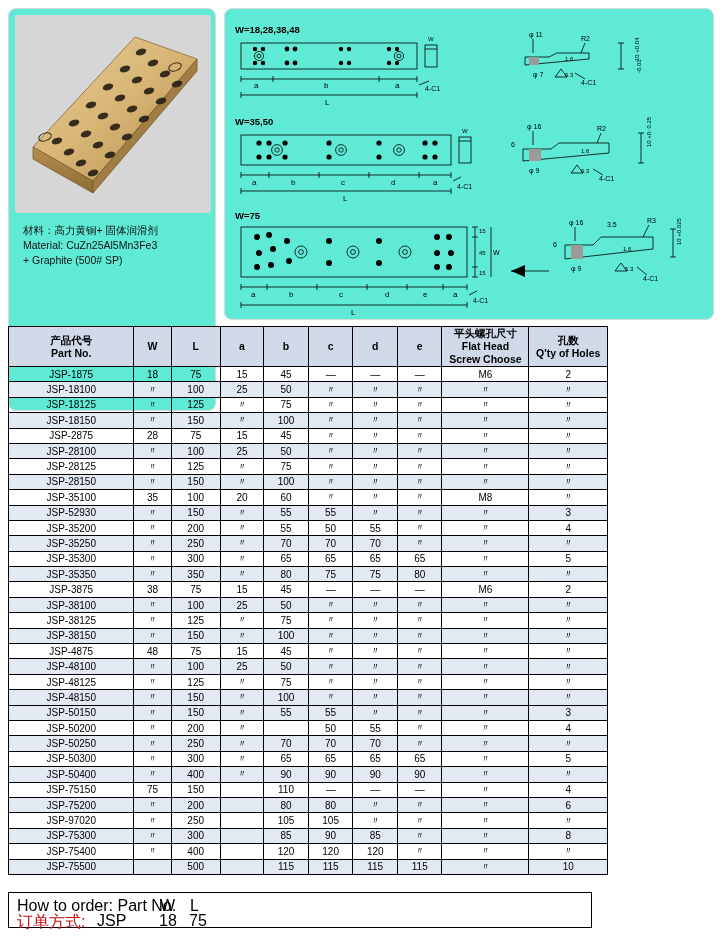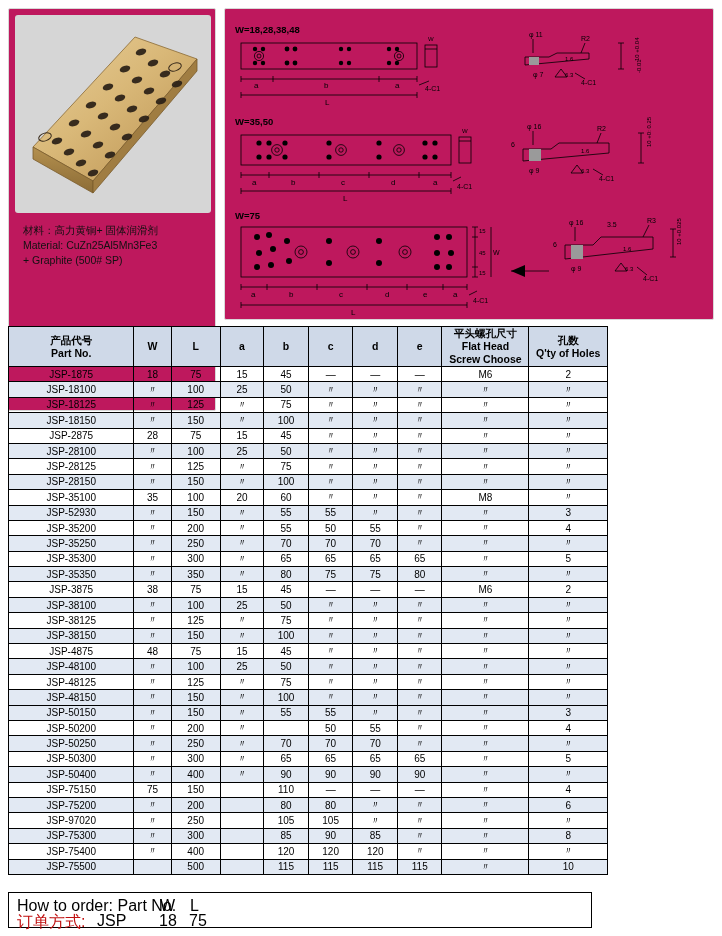--- a/index.html
+++ b/index.html
@@ -18,23 +18,23 @@
 
   
   .top {
     position: absolute;
     left: 8px; top: 8px;
     width: 706px; height: 312px;
     display: flex;
     gap: 8px;
   }
   .panel {
-    background: #be185d;
+    background: #5eead4;
     border: 1px solid #d8d8d8;
-    border-radius: 2px;
+    border-radius: 8px;
     position: relative;
   }
   .left-panel {
     width: 208px;
     height: 403px;
     padding: 6px;
     display: flex;
     flex-direction: column;
   }
   .photo-box {

